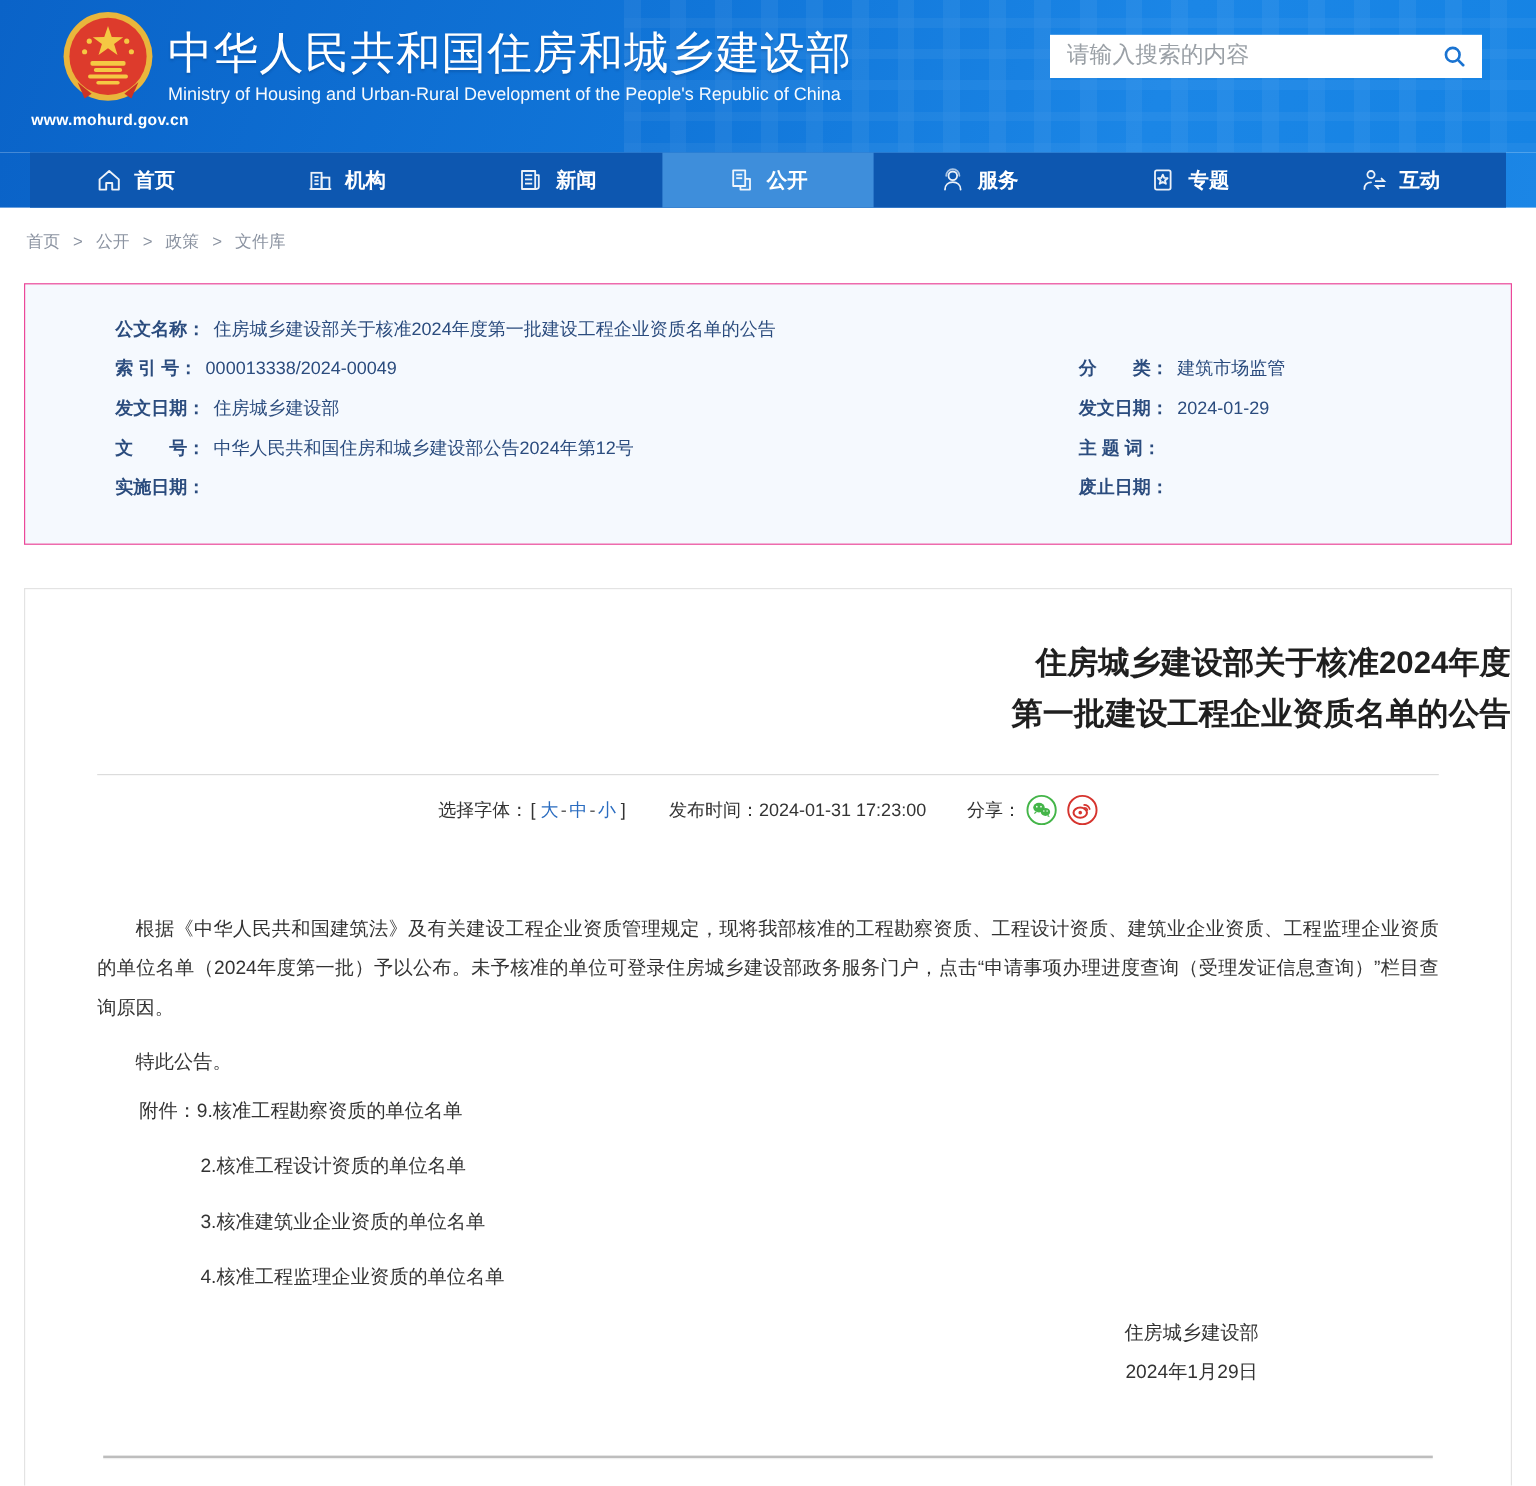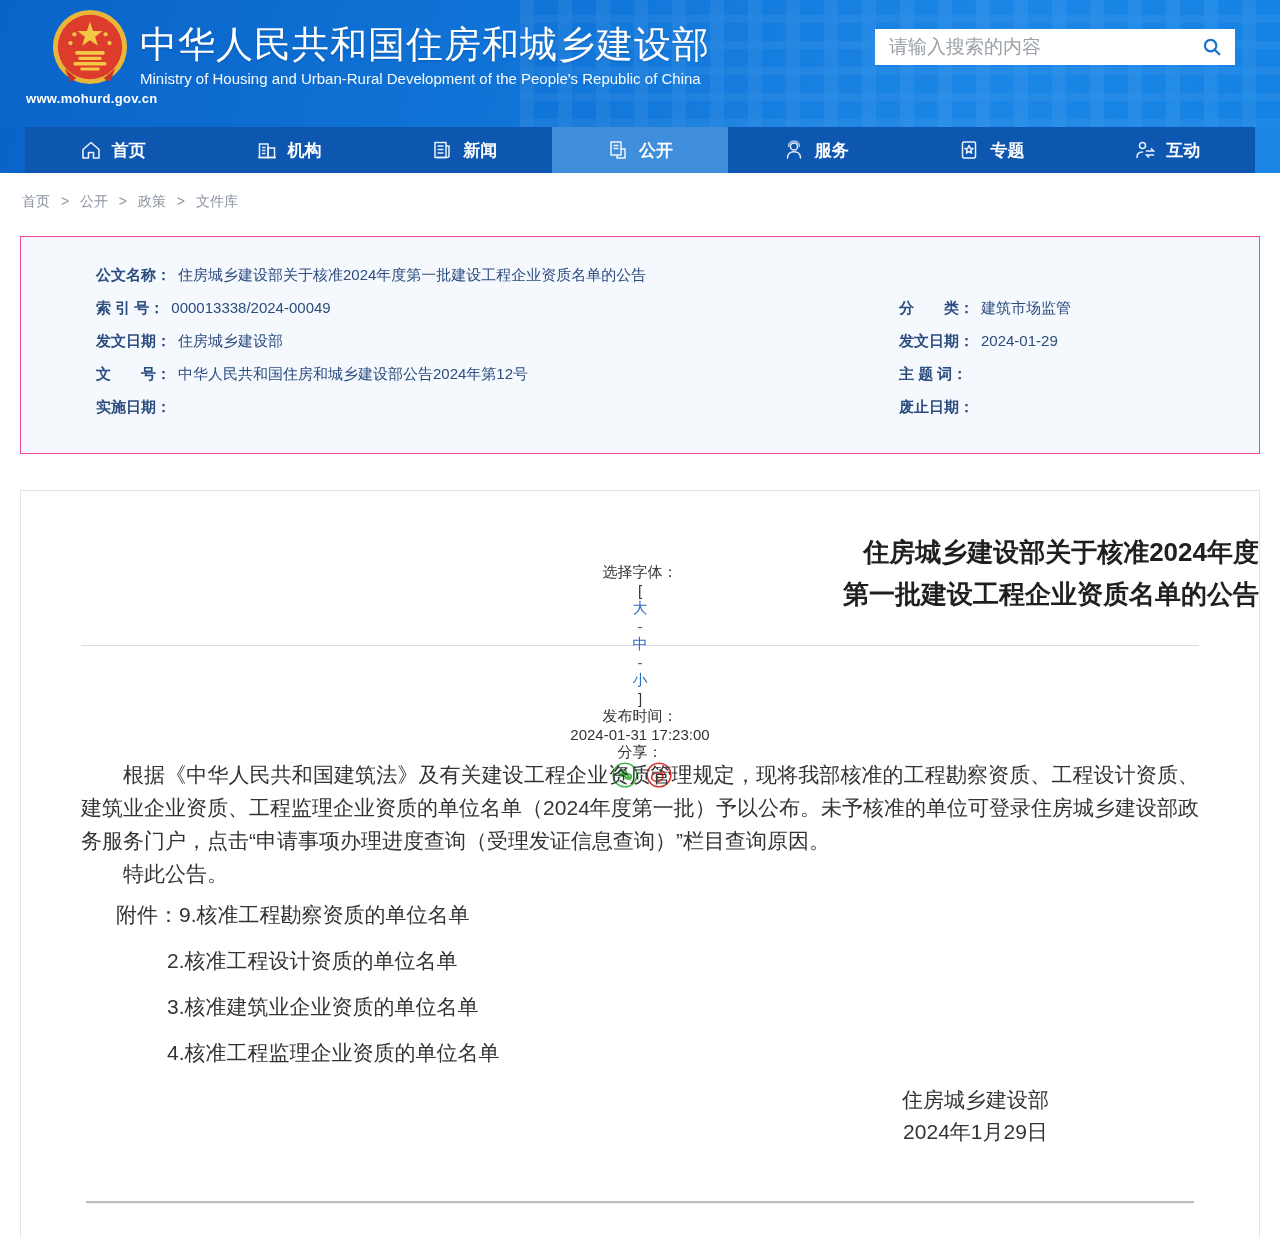--- a/index.html
+++ b/index.html
@@ -46,32 +46,32 @@
   .meta-cell-left { flex:1; }
   .meta-cell-right { width:360px; }
   .meta-label { font-weight:bold; white-space:pre; }
   .meta-value { margin-left:7px; }
 
   
   .article-card { margin:36px 20px 0; background:#fff; border:1px solid #e3e3e3; min-height:760px; padding-top:40px; }
   .art-title { text-align:right; font-size:26px; font-weight:bold; color:#1f1f1f; line-height:42px; }
   .art-divider { margin:30px 60px 0; border-top:1px solid #dcdcdc; }
   .art-toolbar { margin-top:16px; height:26px; display:flex; align-items:center; justify-content:center;
-    font-size:15px; color:#333;flex-direction:column; }
+    font-size:15px; color:#333; }
   .tb-label { color:#333; }
   .bracket { color:#333; margin:0 2px; }
   .fs-link { color:#2a6cc0; cursor:pointer; margin:0 2px; }
   .fs-dash { color:#555; }
   .tb-gap { width:34px; }
   .share-icons { display:flex; gap:8px; margin-left:4px; }
   .share-btn { width:26px; height:26px; border:none; background:transparent; padding:0; cursor:pointer; }
 
-  .art-body { padding:0 60px; margin-top:70px; font-size:21px; color:#333; }
+  .art-body { padding:0 60px; margin-top:70px; font-size:16px; color:#333; }
   .art-body p.para { line-height:33px; text-indent:2em; text-align:justify; }
-  .para-notice { }
+  .para-notice { margin-top:12px; }
   .att-block { margin-top:8px; }
   .att-first { line-height:33px; padding-left:35px; }
   .att-first .att-label { white-space:pre; }
   .att-row { line-height:33px; padding-left:86px; margin-top:13px; }
   .signature { overflow:hidden; margin-top:16px; }
   .sig-block { float:right; margin-right:150px; text-align:center; }
   .sig-org { line-height:30px; }
   .sig-date { line-height:30px; margin-top:2px; }
   .art-bottom-rule { clear:both; margin:54px 65px 0; border-top:2px solid #bdbdbd; border-bottom:1px solid #efefef; }
 </style>

